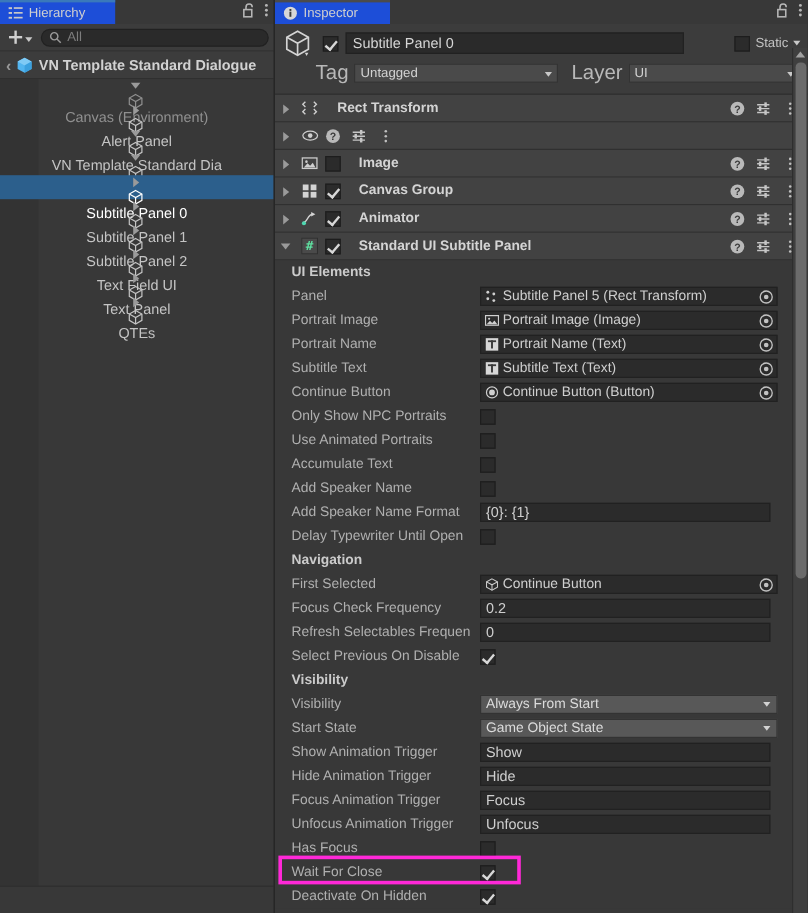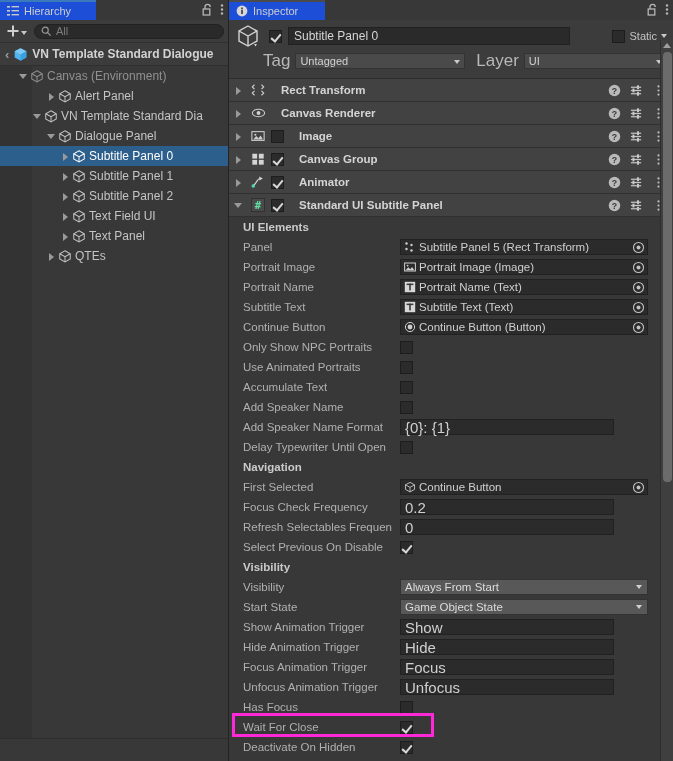--- a/index.html
+++ b/index.html
@@ -36,21 +36,21 @@
     box-sizing:border-box;color:#7d7d7d;font-size:11px;
   }
   .scene-row{
     height:22px;display:flex;align-items:center;gap:4px;padding-left:5px;
     background:#3c3c3c;color:#d2d2d2;font-size:12px;font-weight:bold;
     border-bottom:1px solid #2f2f2f;white-space:nowrap;overflow:hidden;
   }
   .tree{position:relative;background:#383838;height:calc(761px - 20px - 22px - 23px);}
   .trow{
     height:20px;display:flex;align-items:center;white-space:nowrap;
-    font-size:12px;color:#c4c4c4;position:relative;
+    font-size:12px;color:#c4c4c4;position:relative;flex-direction:column;
   }
   .trow.sel{background:#2c5f8c;color:#ffffff;}
   .trow.dim{color:#909090;}
   .arrow{
     width:11px;height:11px;flex:none;margin-right:1px;position:relative;
   }
   .arrow.r::after{
     content:"";position:absolute;left:3px;top:2px;
     border-left:5px solid #9a9a9a;border-top:4px solid transparent;border-bottom:4px solid transparent;
   }
@@ -118,23 +118,23 @@
   .objfield{
     height:16px;width:248px;background:#2b2b2b;border:1px solid #212121;
     box-sizing:border-box;display:flex;align-items:center;gap:3px;
     padding:0 2px 0 3px;color:#cfcfcf;font-size:11.5px;position:relative;
   }
   .objfield .ofname{flex:1;white-space:nowrap;overflow:hidden;}
   .objfield .target{
     width:13px;height:13px;flex:none;
   }
   .textfield{
-    height:16px;width:214px;background:#2b2b2b;border:1px solid #212121;
+    height:16px;width:242px;background:#2b2b2b;border:1px solid #212121;
     box-sizing:border-box;display:flex;align-items:center;padding:0 4px;
-    color:#cfcfcf;font-size:15px;
+    color:#cfcfcf;font-size:12px;
   }
   .popupfield{
     height:16px;width:248px;background:#585858;border:1px solid #333;
     box-sizing:border-box;display:flex;align-items:center;padding:0 4px;
     color:#dcdcdc;font-size:11.5px;position:relative;
   }
   .popupfield .dchev{position:absolute;right:5px;top:5px;
     border-top:4px solid #d2d2d2;border-left:3.5px solid transparent;border-right:3.5px solid transparent;}
   .minicube{width:12px;height:12px;flex:none;}
 
@@ -422,21 +422,20 @@
           </span>
         </div>
         <div class="comp">
           <span class="arrow r"></span>
           <span style="display:flex;width:16px;justify-content:center;">
             <svg width="15" height="14" viewBox="0 0 16 16">
               <ellipse cx="8" cy="8" rx="7" ry="4.2" fill="none" stroke="#cfcfcf" stroke-width="1.2"></ellipse>
               <circle cx="8" cy="8" r="2.2" fill="#cfcfcf"></circle>
             </svg>
           </span>
-          <span class="cname">Canvas Renderer</span>
           <span class="comp-icons">
             <span>
               <svg class="cicon" viewBox="0 0 14 14">
                 <circle cx="7" cy="7" r="6.2" fill="#b9b9b9"></circle>
                 <text x="7" y="10.6" font-size="9.5" font-family="sans-serif" fill="#3a3a3a" text-anchor="middle" font-weight="bold">?</text>
               </svg>
             </span>
             <span>
               <svg class="cicon" viewBox="0 0 14 14">
                 <line x1="1" y1="3.5" x2="12" y2="3.5" stroke="#c6c6c6" stroke-width="1.3"></line>

